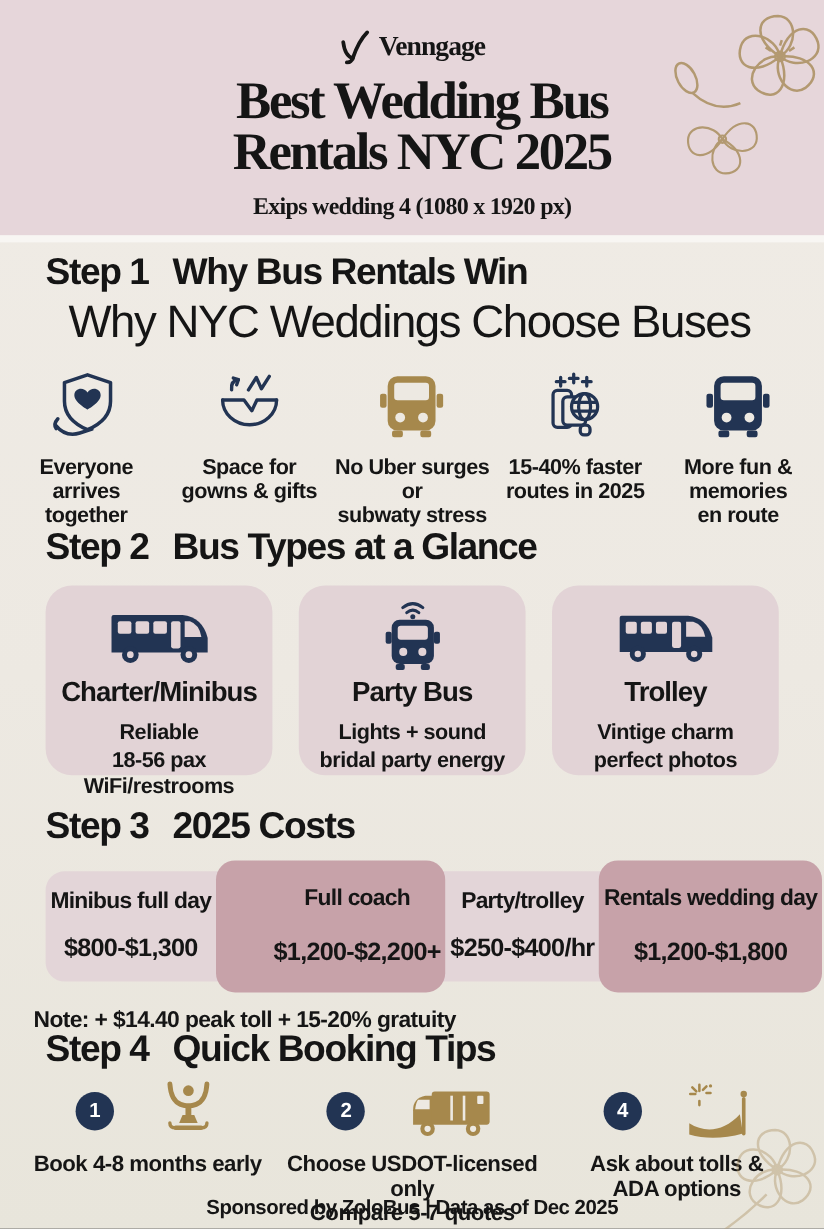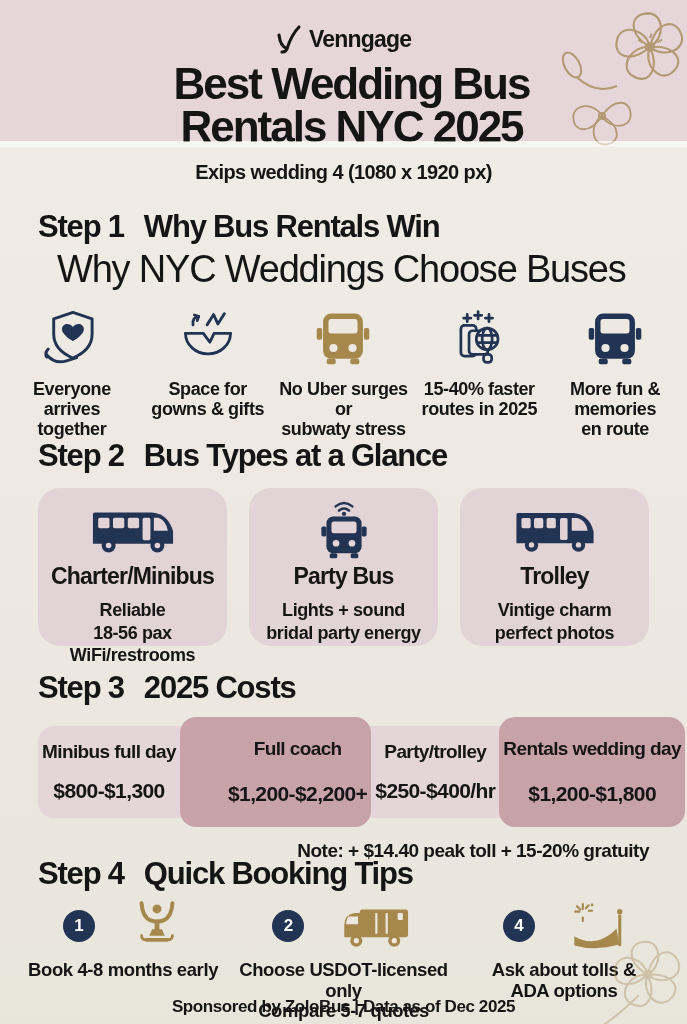--- a/index.html
+++ b/index.html
@@ -4,21 +4,21 @@
 <style>
   * { margin:0; padding:0; box-sizing:border-box; }
   html,body { background:#555; }
   .page {
     position:relative; width:687px; height:1024px; margin:0 auto;
     background:linear-gradient(180deg,#F0ECE6 0%, #EDE9E2 55%, #E8E5DB 100%);
     font-family:"Liberation Sans","DejaVu Sans",sans-serif;
     color:#151515; overflow:hidden; letter-spacing:-0.3px;
   }
   
-  .header { position:absolute; top:0; left:0; right:0; height:141px; background:#E6D6DA; }
+  .header { position:absolute; top:0; left:0; right:0; height:196px; background:#E6D6DA;font-family:Liberation Serif, serif; }
   .header::after { content:""; position:absolute; bottom:-6px; left:0; right:0; height:6px; background:rgba(255,255,255,0.55); }
   .brand-row { position:absolute; top:24px; left:0; right:0; display:flex; justify-content:center; align-items:center; gap:7px; }
   .brand-name { font-size:23px; font-weight:700; letter-spacing:-0.8px; }
   .main-title { position:absolute; top:62px; left:0; right:0; text-align:center;
     font-size:44px; line-height:0.98; font-weight:700; letter-spacing:-2px; white-space:pre-line;padding-left:16px; }
   .subtitle { position:absolute; top:161px; left:0; right:0; text-align:center; font-size:20px; font-weight:700; letter-spacing:-0.6px; }
   .flower-tr { position:absolute; top:2px; right:-8px; opacity:0.85; }
   .flower-br { position:absolute; bottom:-20px; right:-18px; opacity:0.4; }
   
   .sec { position:absolute; left:0; right:0; }
@@ -34,21 +34,21 @@
   .card { flex:1; height:158px; background:#E2D3D6; border-radius:22px; text-align:center; padding-top:13px; }
   .card-icon { height:56px; display:flex; align-items:center; justify-content:center; }
   .card h3 { font-size:23px; font-weight:700; letter-spacing:-0.8px; margin-top:6px; }
   .card-lines { margin-top:9px; font-size:18px; font-weight:600; line-height:1.25; white-space:pre-line; letter-spacing:-0.4px; }
   
   .table { display:flex; margin:20px 38px 0; height:92px; background:#E3D5D8; border-radius:16px; }
   .tcol { display:flex; flex-direction:column; justify-content:space-evenly; align-items:center; padding:0 4px; }
   .tcol.dark { background:#C7A2A9; border-radius:16px; margin:-9px 0; }
   .thead { font-size:19px; font-weight:700; letter-spacing:-0.6px; white-space:nowrap; }
   .tval { font-size:21px; font-weight:700; letter-spacing:-0.6px; white-space:nowrap; }
-  .note { margin:22px 38px 0 0; text-align:right; font-size:19px; font-weight:600; letter-spacing:-0.5px; }
+  .note { margin:22px 48px 0 0; text-align:left; font-size:19px; font-weight:600; letter-spacing:-0.5px;padding-left:28px; }
   
   .tips { display:flex; margin-top:6px; padding:0 24px; }
   .tip { display:flex; flex-direction:column; align-items:center; }
   .tip-top { display:flex; align-items:center; gap:36px; height:56px; }
   .badge { width:32px; height:32px; border-radius:50%; background:#223453; color:#fff;
            display:flex; align-items:center; justify-content:center; font-size:17px; font-weight:700; letter-spacing:0; }
   .tip-cap { margin-top:6px; font-size:18.5px; font-weight:600; line-height:1.12; text-align:center; white-space:pre-line; letter-spacing:-0.4px; }
   .footer { position:absolute; top:997px; left:0; right:0; text-align:center; font-size:17px; font-weight:700; letter-spacing:-0.4px; }
   svg { display:block; }
 </style>

